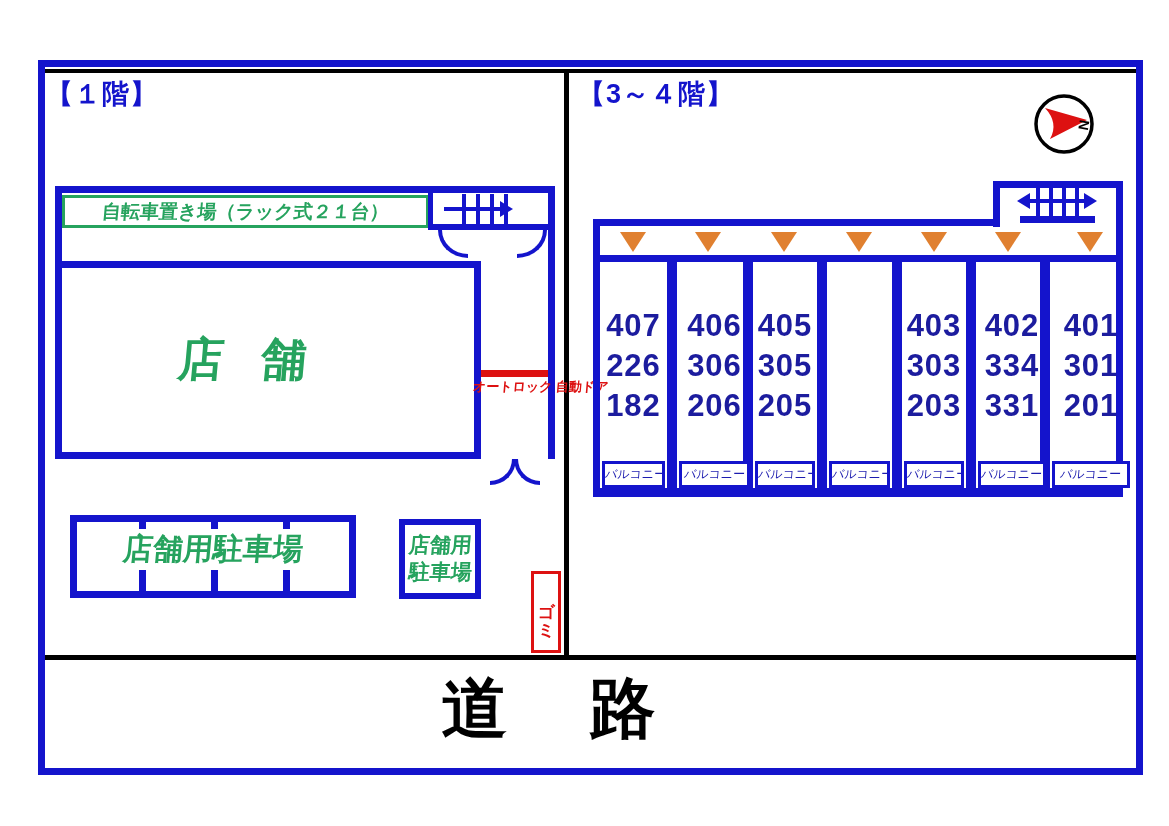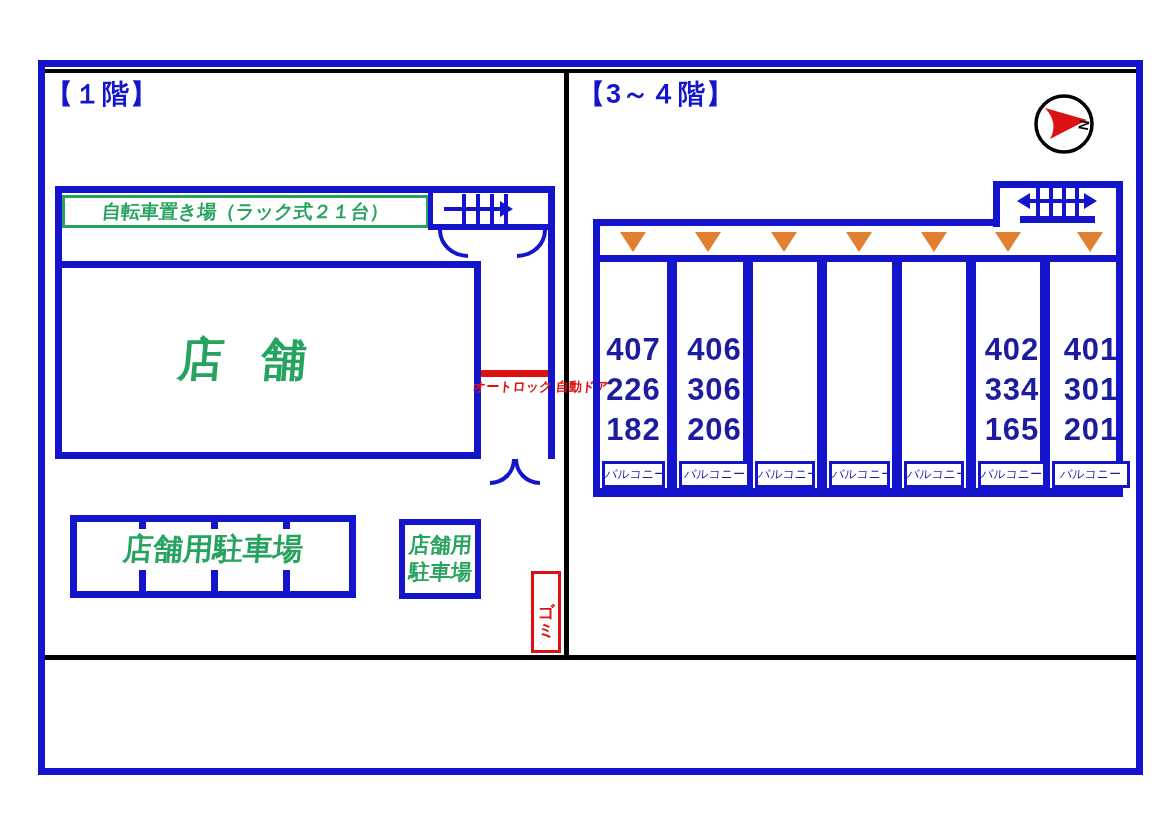--- a/index.html
+++ b/index.html
@@ -30,21 +30,21 @@
   .pdiv{position:absolute;top:0;width:7px;height:100%;background:#1414cc;}
   .parking-label{position:absolute;left:70px;top:529px;width:286px;text-align:center;font-size:30px;font-weight:bold;white-space:nowrap;}
   .parking-label span{background:#ffffff;padding:0 2px;}
   .parking-small{position:absolute;left:399px;top:519px;width:82px;height:80px;border:6px solid #1414cc;box-sizing:border-box;
     text-align:center;font-size:21px;font-weight:bold;line-height:27px;padding-top:6px;}
   .gomi-box{position:absolute;left:531px;top:571px;width:30px;height:82px;border:3px solid #dd1111;box-sizing:border-box;
     color:#dd1111;font-size:17px;font-weight:bold;writing-mode:vertical-rl;text-align:center;letter-spacing:4px;}
   .tri{position:absolute;top:232px;width:0;height:0;border-left:13px solid transparent;border-right:13px solid transparent;border-top:20px solid #e08030;}
   .udiv{position:absolute;top:255px;width:10px;height:242px;background:#1414cc;}
   .unit-col{position:absolute;top:262px;height:226px;text-align:center;}
-  .rooms{padding-top:68px;font-size:31px;line-height:40px;color:#1c1c9e;font-weight:600;letter-spacing:1px;}
+  .rooms{padding-top:44px;font-size:31px;line-height:40px;color:#1c1c9e;font-weight:600;letter-spacing:1px;}
   .balcony{position:absolute;left:2px;right:2px;bottom:0;height:27px;border:3px solid #1414cc;box-sizing:border-box;background:#fff;
     color:#1c1caf;font-size:12px;line-height:20px;white-space:nowrap;overflow:hidden;}
   .road-label{position:absolute;left:38px;top:664px;width:1105px;text-align:center;color:#000;font-size:66px;font-weight:bold;
     letter-spacing:8px;transform:translateX(-38px);white-space:nowrap;}
 </style>
 </head>
 <body>
 
 <div id="canvas">
 
@@ -159,40 +159,51 @@
     </div>
     <div class="unit-col" style="left:677px;width:75px;">
       <div class="rooms">
         <div>406</div>
         <div>306</div>
         <div>206</div>
       </div>
       <div class="balcony"><span class="hand">バルコニー</span></div>
     </div>
     <div class="unit-col" style="left:753px;width:64px;">
+      <div class="rooms">
+        <div>405</div>
+        <div>305</div>
+        <div>205</div>
+      </div>
       <div class="balcony"><span class="hand">バルコニー</span></div>
     </div>
     <div class="unit-col" style="left:827px;width:65px;">
       <div class="balcony"><span class="hand">バルコニー</span></div>
     </div>
     <div class="unit-col" style="left:902px;width:64px;">
+      <div class="rooms">
+        <div>403</div>
+        <div>303</div>
+        <div>203</div>
+      </div>
       <div class="balcony"><span class="hand">バルコニー</span></div>
     </div>
     <div class="unit-col" style="left:976px;width:72px;">
       <div class="rooms">
         <div>402</div>
         <div>334</div>
-        <div>165</div>
+        <div>331</div>
       </div>
       <div class="balcony"><span class="hand">バルコニー</span></div>
     </div>
     <div class="unit-col" style="left:1050px;width:82px;">
       <div class="rooms">
         <div>401</div>
         <div>301</div>
         <div>201</div>
       </div>
       <div class="balcony"><span class="hand">バルコニー</span></div>
     </div>
   </div>
 
+  <div class="road-label">道　路</div>
 
 </div>
 
 </body></html>

